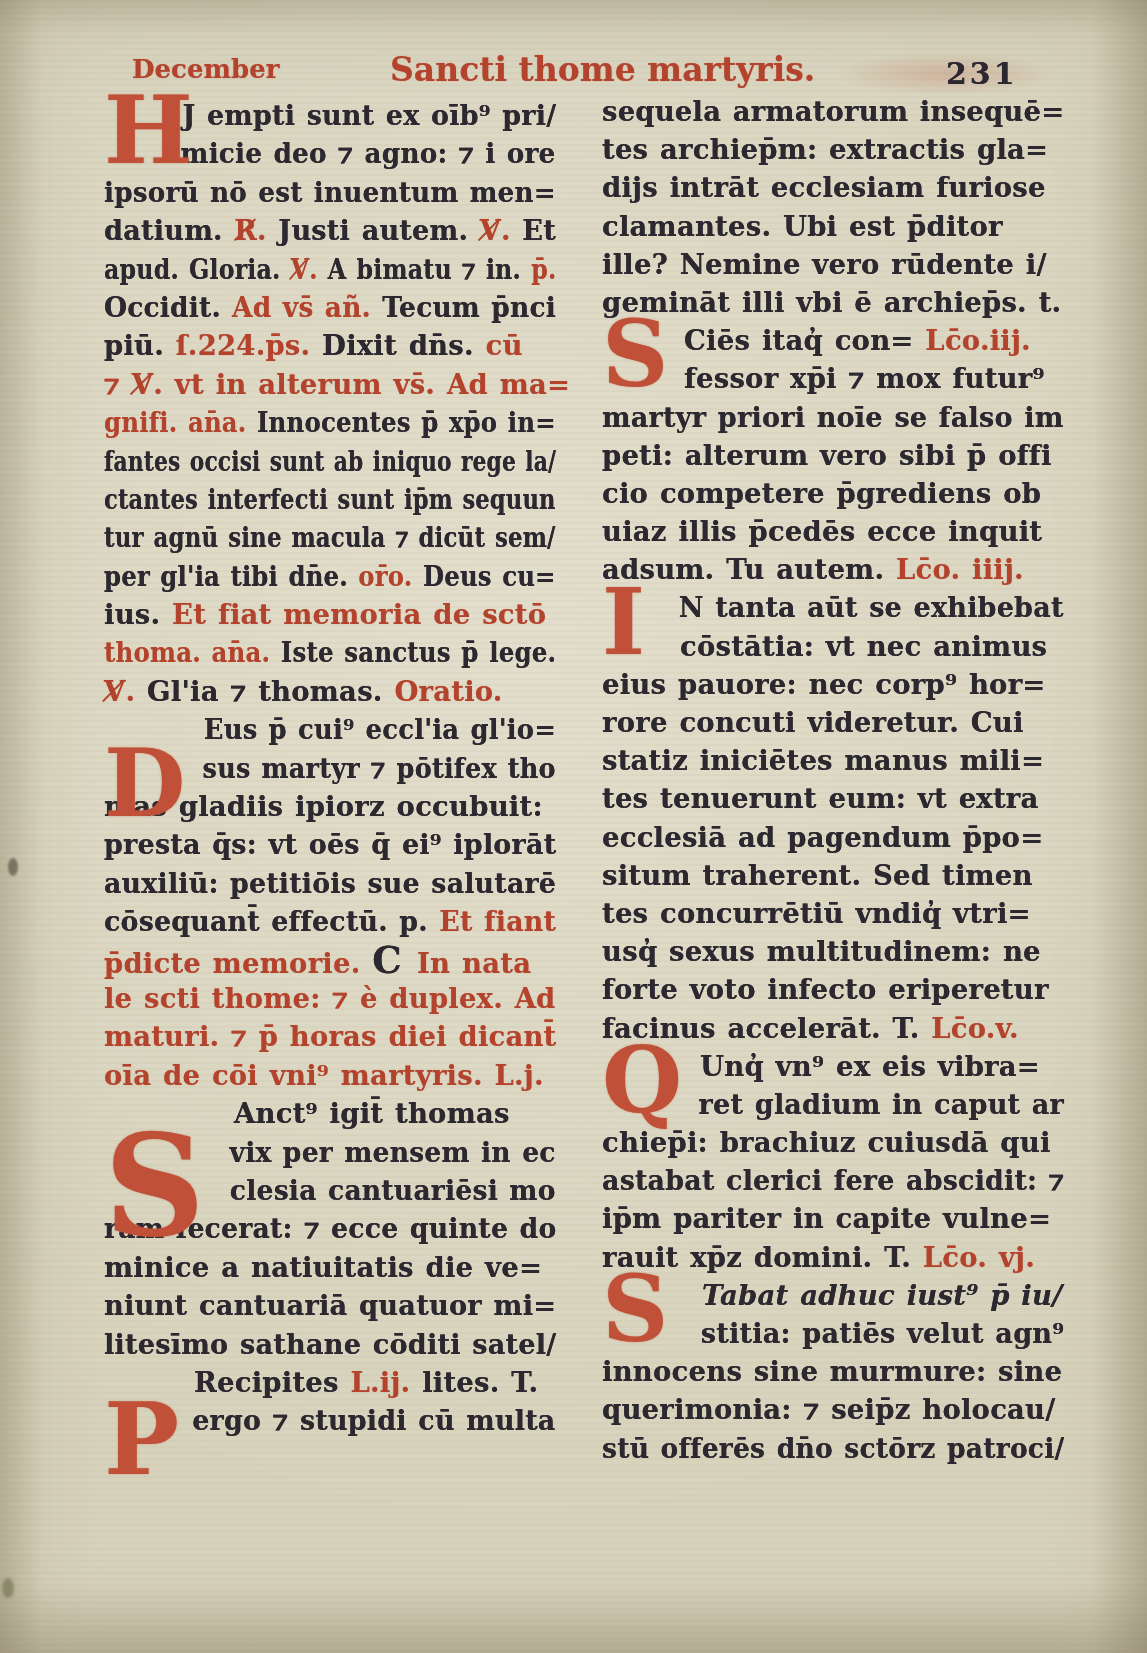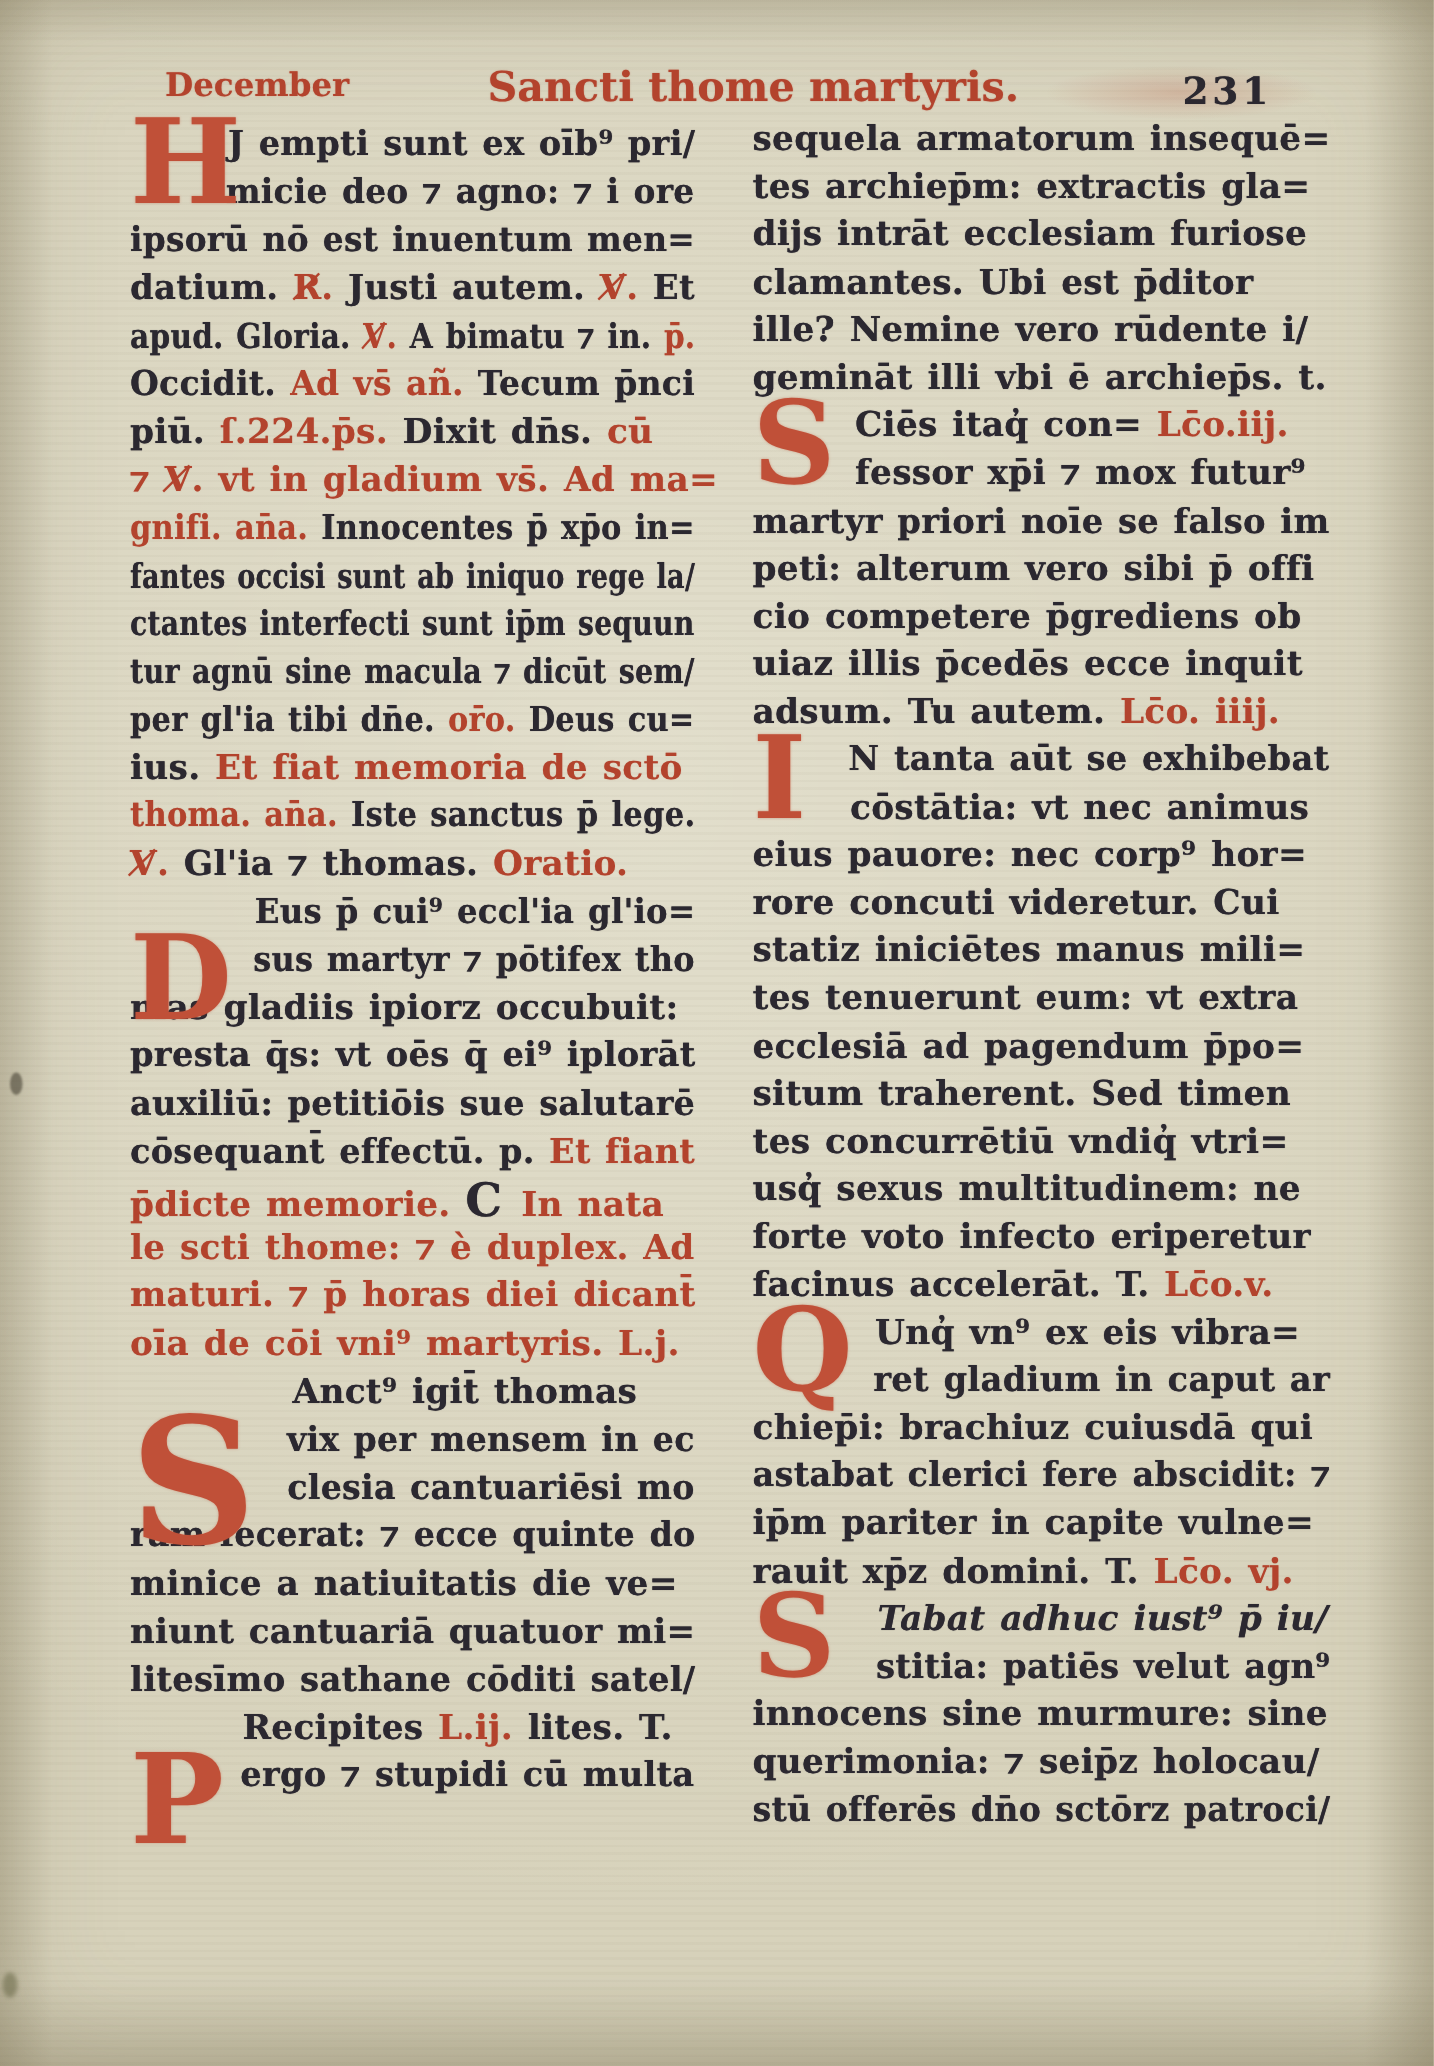--- a/index.html
+++ b/index.html
@@ -62,21 +62,21 @@
   <div class="hdr" id="folio">231</div>
 
   <div class="col" id="col-left">
       <div class="line" style="padding-left: 80px; transform: scaleX(0.980477);"><span class="k">J empti sunt ex oīb⁹ pri/</span></div>
       <div class="line" style="padding-left: 80px; transform: scaleX(0.957627);"><span class="k">micie deo ⁊ agno: ⁊ i ore</span></div>
       <div class="line" style="transform: scaleX(0.955603);"><span class="k">ipsorū nō est inuentum men=</span></div>
       <div class="line" style="transform: scaleX(0.9869);"><span class="k">datium. </span><span class="r">R̸. </span><span class="k">Justi autem. </span><span class="r">V̸. </span><span class="k">Et</span></div>
       <div class="line" style="transform: scaleX(0.862595);"><span class="k">apud. Gloria. </span><span class="r">V̸. </span><span class="k">A bimatu ⁊ in. </span><span class="r">p̄.</span></div>
       <div class="line" style="transform: scaleX(0.961702);"><span class="k">Occidit. </span><span class="r">Ad vs̄ añ. </span><span class="k">Tecum p̄nci</span></div>
       <div class="line"><span class="k">piū. </span><span class="r">ſ.224.p̄s. </span><span class="k">Dixit dn̄s. </span><span class="r">cū</span></div>
-      <div class="line"><span class="r">⁊ V̸. vt in gladium vs̄. Ad ma=</span></div>
+      <div class="line"><span class="r">⁊ V̸. vt in alterum vs̄. Ad ma=</span></div>
       <div class="line" style="transform: scaleX(0.888016);"><span class="r">gnifi. an̄a. </span><span class="k">Innocentes p̄ xp̄o in=</span></div>
       <div class="line" style="transform: scaleX(0.791594);"><span class="k">fantes occisi sunt ab iniquo rege la/</span></div>
       <div class="line" style="transform: scaleX(0.821818);"><span class="k">ctantes interfecti sunt ip̄m sequun</span></div>
       <div class="line" style="transform: scaleX(0.832413);"><span class="k">tur agnū sine macula ⁊ dicūt sem/</span></div>
       <div class="line" style="transform: scaleX(0.886275);"><span class="k">per gl'ia tibi dn̄e. </span><span class="r">or̄o. </span><span class="k">Deus cu=</span></div>
       <div class="line"><span class="k">ius. </span><span class="r">Et fiat memoria de sctō</span></div>
       <div class="line" style="transform: scaleX(0.891519);"><span class="r">thoma. an̄a. </span><span class="k">Iste sanctus p̄ lege.</span></div>
       <div class="line"><span class="r">V̸. </span><span class="k">Gl'ia ⁊ thomas. </span><span class="r">Oratio.</span></div>
       <div class="line" style="padding-left: 106px; transform: scaleX(0.941667);"><span class="k">Eus p̄ cui⁹ eccl'ia gl'io=</span></div>
       <div class="line" style="padding-left: 106px; transform: scaleX(0.930041);"><span class="k">sus martyr ⁊ pōtifex tho</span></div>

